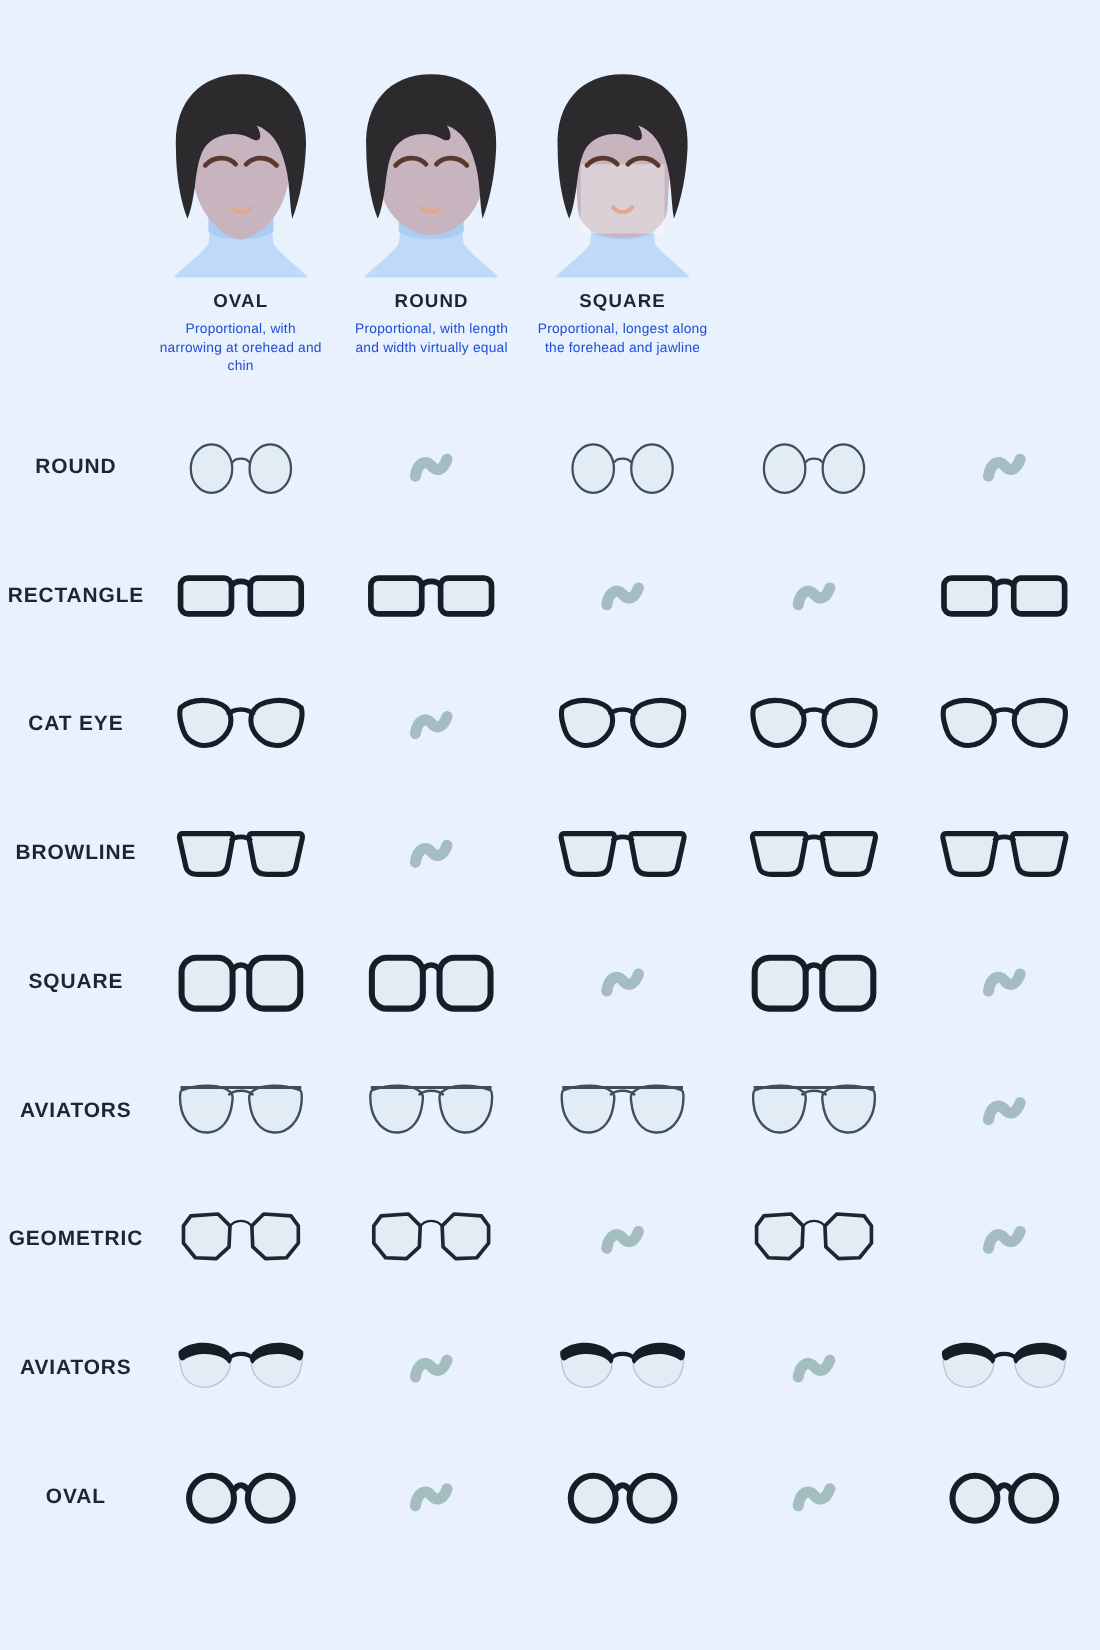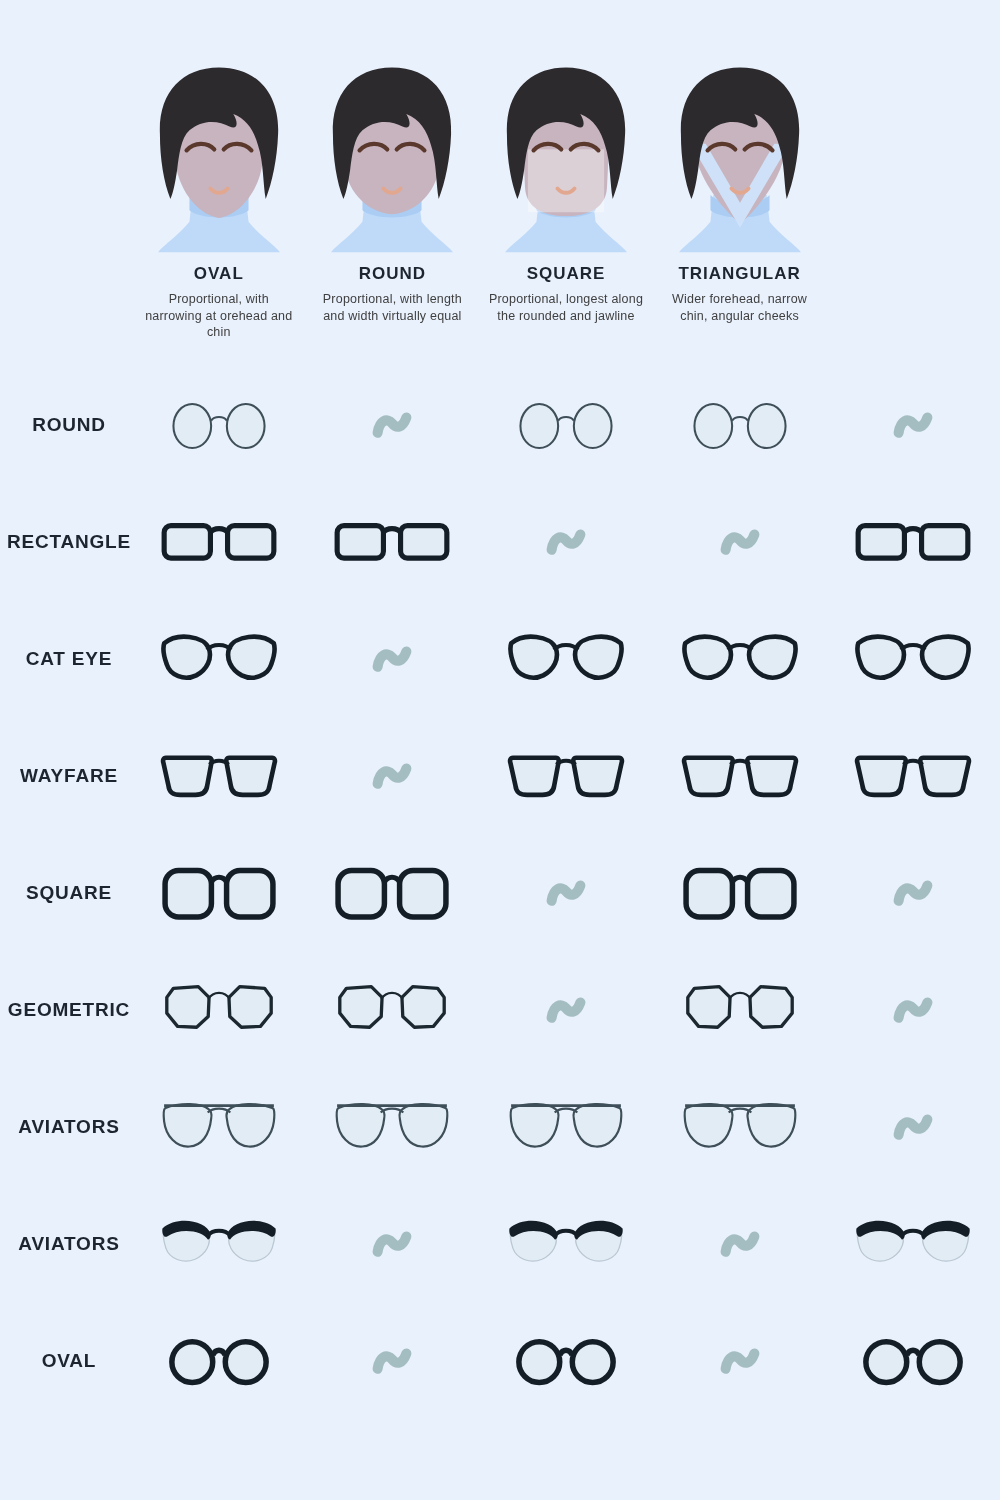--- a/index.html
+++ b/index.html
@@ -20,21 +20,21 @@
 
   .face-col { display:flex; flex-direction:column; align-items:center; }
   .face-art svg { display:block; }
   .face-label {
     margin-top:6px;
     font-size:17px; font-weight:700; letter-spacing:1px;
     color:var(--text,#1c2530); text-align:center;
   }
   .face-desc {
     margin-top:7px; max-width:158px;
-    font-size:12.5px; line-height:1.32; color:#404040;
+    font-size:12.5px; line-height:1.32; color:#1d4ed8;
     text-align:center; letter-spacing:.2px;
   }
 
   .row-grid { height:117px; align-items:center; }
   .row-label {
     font-size:19px; font-weight:700; letter-spacing:.8px;
     color:var(--text,#1c2530); text-align:center;
     padding-left:6px;
   }
   .cell { display:flex; align-items:center; justify-content:center; }
@@ -89,39 +89,21 @@
             <rect x="48" y="98" width="80" height="66" fill="#ffffff" opacity="0.38"></rect>
             <path d="M88,12 C128,12 152,40 150,82 C149,108 144,132 137,150 C134,134 135,112 129,94 C125,79 117,66 103,61 C109,71 107,78 99,74 C87,67 69,67 57,78 C48,86 46,104 44,120 C42,133 40,144 37,150 C30,132 26,108 26,82 C24,40 48,12 88,12 Z" fill="#2d2a2d"></path>
             <g fill="none" stroke="#5a392c" stroke-width="4.5" stroke-linecap="round">
               <path d="M54,99 C62,90 76,90 83,98"></path>
               <path d="M93,98 C100,90 114,90 122,99"></path>
             </g>
             <path d="M79,139 C84,145 92,145 97,139" fill="none" stroke="#e2a78f" stroke-width="4" stroke-linecap="round"></path>
           </svg>
         </div>
         <div class="face-label">SQUARE</div>
-        <div class="face-desc">Proportional, longest along the rounded and jawline</div>
-      </div>
-      <div class="face-col">
-        <div class="face-art">
-          <svg viewBox="0 0 176 212" width="168" height="202">
-            <path d="M60,146 L116,146 L119,174 C130,188 146,198 152,206 L24,206 C30,198 46,188 57,174 Z" fill="#bfdaf8"></path>
-            <path d="M57,146 C68,158 108,158 119,146 L119,162 C108,172 68,172 57,162 Z" fill="#abcdf4"></path>
-            <path d="M88,48 C122,48 137,72 135,100 C133,124 110,158 88,176 C66,158 43,124 41,100 C39,72 54,48 88,48 Z" fill="#c7b4bf"></path>
-            <path d="M36,92 L88,180 L140,92 L124,92 L88,154 L52,92 Z" fill="#cfe4fb" opacity="0.95"></path>
-            <path d="M88,12 C128,12 152,40 150,82 C149,108 144,132 137,150 C134,134 135,112 129,94 C125,79 117,66 103,61 C109,71 107,78 99,74 C87,67 69,67 57,78 C48,86 46,104 44,120 C42,133 40,144 37,150 C30,132 26,108 26,82 C24,40 48,12 88,12 Z" fill="#2d2a2d"></path>
-            <g fill="none" stroke="#5a392c" stroke-width="4.5" stroke-linecap="round">
-              <path d="M54,99 C62,90 76,90 83,98"></path>
-              <path d="M93,98 C100,90 114,90 122,99"></path>
-            </g>
-            <path d="M79,139 C84,145 92,145 97,139" fill="none" stroke="#e2a78f" stroke-width="4" stroke-linecap="round"></path>
-          </svg>
-        </div>
-        <div class="face-label">TRIANGULAR</div>
-        <div class="face-desc">Wider forehead, narrow chin, angular cheeks</div>
+        <div class="face-desc">Proportional, longest along the forehead and jawline</div>
       </div>
     </div>
   <div id="rows">
       <div class="row-grid">
         <div class="row-label">ROUND</div>
         <div class="cell">
           <span>
             <svg viewBox="0 0 140 72" width="110">
               <g fill="#e2ecf4" stroke="#3e4f59" stroke-width="2.6">
                 <ellipse cx="36" cy="37" rx="24" ry="28"></ellipse>
@@ -274,21 +256,21 @@
                 <g transform="translate(140,0) scale(-1,1)">
                   <path d="M5,17 C20,4 52,8 58,23 C62,35 56,48 43,55 C29,62 12,55 8,42 C4,31 3,23 5,17 Z"></path>
                 </g>
               </g>
               <path d="M56,25 C62,17 78,17 84,25" fill="none" stroke="#141e26" stroke-width="5"></path>
             </svg>
           </span>
         </div>
       </div>
       <div class="row-grid">
-        <div class="row-label">WAYFARE</div>
+        <div class="row-label">BROWLINE</div>
         <div class="cell">
           <span>
             <svg viewBox="0 0 140 72" width="118">
               <g fill="#e2ecf4" stroke="#141e26" stroke-width="5.5" stroke-linejoin="round">
                 <path d="M7,14 L58,14 C61,14 62,17 61,20 L56,47 C55,55 49,58 42,58 L24,58 C15,58 11,55 10,47 L4,20 C3,17 4,14 7,14 Z"></path>
                 <g transform="translate(140,0) scale(-1,1)">
                   <path d="M7,14 L58,14 C61,14 62,17 61,20 L56,47 C55,55 49,58 42,58 L24,58 C15,58 11,55 10,47 L4,20 C3,17 4,14 7,14 Z"></path>
                 </g>
               </g>
               <path d="M59,22 C64,16 76,16 81,22" fill="none" stroke="#141e26" stroke-width="5"></path>
@@ -386,20 +368,86 @@
         </div>
         <div class="cell">
           <span>
             <svg viewBox="0 0 48 40" width="46">
               <path d="M9,28 C11,15 19,12 24,18 C29,24 35,23 39,12" fill="none" stroke="#a3bdc1" stroke-width="10.5" stroke-linecap="round"></path>
             </svg>
           </span>
         </div>
       </div>
       <div class="row-grid">
+        <div class="row-label">AVIATORS</div>
+        <div class="cell">
+          <span>
+            <svg viewBox="0 0 140 72" width="122">
+              <g fill="#e2ecf4" stroke="#3e4f59" stroke-width="2.5" stroke-linejoin="round">
+                <path d="M8,14 C26,7 50,8 58,15 C61,17 62,21 61,26 C59,45 50,57 36,58 C21,59 9,46 7,29 C6,20 6,16 8,14 Z"></path>
+                <g transform="translate(140,0) scale(-1,1)">
+                  <path d="M8,14 C26,7 50,8 58,15 C61,17 62,21 61,26 C59,45 50,57 36,58 C21,59 9,46 7,29 C6,20 6,16 8,14 Z"></path>
+                </g>
+              </g>
+              <path d="M7,11 L133,11" fill="none" stroke="#3e4f59" stroke-width="3"></path>
+              <path d="M57,19 C63,13 77,13 83,19" fill="none" stroke="#3e4f59" stroke-width="2.5"></path>
+            </svg>
+          </span>
+        </div>
+        <div class="cell">
+          <span>
+            <svg viewBox="0 0 140 72" width="122">
+              <g fill="#e2ecf4" stroke="#3e4f59" stroke-width="2.5" stroke-linejoin="round">
+                <path d="M8,14 C26,7 50,8 58,15 C61,17 62,21 61,26 C59,45 50,57 36,58 C21,59 9,46 7,29 C6,20 6,16 8,14 Z"></path>
+                <g transform="translate(140,0) scale(-1,1)">
+                  <path d="M8,14 C26,7 50,8 58,15 C61,17 62,21 61,26 C59,45 50,57 36,58 C21,59 9,46 7,29 C6,20 6,16 8,14 Z"></path>
+                </g>
+              </g>
+              <path d="M7,11 L133,11" fill="none" stroke="#3e4f59" stroke-width="3"></path>
+              <path d="M57,19 C63,13 77,13 83,19" fill="none" stroke="#3e4f59" stroke-width="2.5"></path>
+            </svg>
+          </span>
+        </div>
+        <div class="cell">
+          <span>
+            <svg viewBox="0 0 140 72" width="122">
+              <g fill="#e2ecf4" stroke="#3e4f59" stroke-width="2.5" stroke-linejoin="round">
+                <path d="M8,14 C26,7 50,8 58,15 C61,17 62,21 61,26 C59,45 50,57 36,58 C21,59 9,46 7,29 C6,20 6,16 8,14 Z"></path>
+                <g transform="translate(140,0) scale(-1,1)">
+                  <path d="M8,14 C26,7 50,8 58,15 C61,17 62,21 61,26 C59,45 50,57 36,58 C21,59 9,46 7,29 C6,20 6,16 8,14 Z"></path>
+                </g>
+              </g>
+              <path d="M7,11 L133,11" fill="none" stroke="#3e4f59" stroke-width="3"></path>
+              <path d="M57,19 C63,13 77,13 83,19" fill="none" stroke="#3e4f59" stroke-width="2.5"></path>
+            </svg>
+          </span>
+        </div>
+        <div class="cell">
+          <span>
+            <svg viewBox="0 0 140 72" width="122">
+              <g fill="#e2ecf4" stroke="#3e4f59" stroke-width="2.5" stroke-linejoin="round">
+                <path d="M8,14 C26,7 50,8 58,15 C61,17 62,21 61,26 C59,45 50,57 36,58 C21,59 9,46 7,29 C6,20 6,16 8,14 Z"></path>
+                <g transform="translate(140,0) scale(-1,1)">
+                  <path d="M8,14 C26,7 50,8 58,15 C61,17 62,21 61,26 C59,45 50,57 36,58 C21,59 9,46 7,29 C6,20 6,16 8,14 Z"></path>
+                </g>
+              </g>
+              <path d="M7,11 L133,11" fill="none" stroke="#3e4f59" stroke-width="3"></path>
+              <path d="M57,19 C63,13 77,13 83,19" fill="none" stroke="#3e4f59" stroke-width="2.5"></path>
+            </svg>
+          </span>
+        </div>
+        <div class="cell">
+          <span>
+            <svg viewBox="0 0 48 40" width="46">
+              <path d="M9,28 C11,15 19,12 24,18 C29,24 35,23 39,12" fill="none" stroke="#a3bdc1" stroke-width="10.5" stroke-linecap="round"></path>
+            </svg>
+          </span>
+        </div>
+      </div>
+      <div class="row-grid">
         <div class="row-label">GEOMETRIC</div>
         <div class="cell">
           <span>
             <svg viewBox="0 0 140 72" width="116">
               <g fill="#e2ecf4" stroke="#1c2830" stroke-width="4" stroke-linejoin="round">
                 <path d="M15,10 L45,8 L58,21 L57,44 L43,57 L20,56 L7,40 L7,21 Z"></path>
                 <g transform="translate(140,0) scale(-1,1)">
                   <path d="M15,10 L45,8 L58,21 L57,44 L43,57 L20,56 L7,40 L7,21 Z"></path>
                 </g>
               </g>
@@ -430,86 +478,20 @@
         <div class="cell">
           <span>
             <svg viewBox="0 0 140 72" width="116">
               <g fill="#e2ecf4" stroke="#1c2830" stroke-width="4" stroke-linejoin="round">
                 <path d="M15,10 L45,8 L58,21 L57,44 L43,57 L20,56 L7,40 L7,21 Z"></path>
                 <g transform="translate(140,0) scale(-1,1)">
                   <path d="M15,10 L45,8 L58,21 L57,44 L43,57 L20,56 L7,40 L7,21 Z"></path>
                 </g>
               </g>
               <path d="M57,23 C63,13 77,13 83,23" fill="none" stroke="#1c2830" stroke-width="2.6"></path>
-            </svg>
-          </span>
-        </div>
-        <div class="cell">
-          <span>
-            <svg viewBox="0 0 48 40" width="46">
-              <path d="M9,28 C11,15 19,12 24,18 C29,24 35,23 39,12" fill="none" stroke="#a3bdc1" stroke-width="10.5" stroke-linecap="round"></path>
-            </svg>
-          </span>
-        </div>
-      </div>
-      <div class="row-grid">
-        <div class="row-label">AVIATORS</div>
-        <div class="cell">
-          <span>
-            <svg viewBox="0 0 140 72" width="122">
-              <g fill="#e2ecf4" stroke="#3e4f59" stroke-width="2.5" stroke-linejoin="round">
-                <path d="M8,14 C26,7 50,8 58,15 C61,17 62,21 61,26 C59,45 50,57 36,58 C21,59 9,46 7,29 C6,20 6,16 8,14 Z"></path>
-                <g transform="translate(140,0) scale(-1,1)">
-                  <path d="M8,14 C26,7 50,8 58,15 C61,17 62,21 61,26 C59,45 50,57 36,58 C21,59 9,46 7,29 C6,20 6,16 8,14 Z"></path>
-                </g>
-              </g>
-              <path d="M7,11 L133,11" fill="none" stroke="#3e4f59" stroke-width="3"></path>
-              <path d="M57,19 C63,13 77,13 83,19" fill="none" stroke="#3e4f59" stroke-width="2.5"></path>
-            </svg>
-          </span>
-        </div>
-        <div class="cell">
-          <span>
-            <svg viewBox="0 0 140 72" width="122">
-              <g fill="#e2ecf4" stroke="#3e4f59" stroke-width="2.5" stroke-linejoin="round">
-                <path d="M8,14 C26,7 50,8 58,15 C61,17 62,21 61,26 C59,45 50,57 36,58 C21,59 9,46 7,29 C6,20 6,16 8,14 Z"></path>
-                <g transform="translate(140,0) scale(-1,1)">
-                  <path d="M8,14 C26,7 50,8 58,15 C61,17 62,21 61,26 C59,45 50,57 36,58 C21,59 9,46 7,29 C6,20 6,16 8,14 Z"></path>
-                </g>
-              </g>
-              <path d="M7,11 L133,11" fill="none" stroke="#3e4f59" stroke-width="3"></path>
-              <path d="M57,19 C63,13 77,13 83,19" fill="none" stroke="#3e4f59" stroke-width="2.5"></path>
-            </svg>
-          </span>
-        </div>
-        <div class="cell">
-          <span>
-            <svg viewBox="0 0 140 72" width="122">
-              <g fill="#e2ecf4" stroke="#3e4f59" stroke-width="2.5" stroke-linejoin="round">
-                <path d="M8,14 C26,7 50,8 58,15 C61,17 62,21 61,26 C59,45 50,57 36,58 C21,59 9,46 7,29 C6,20 6,16 8,14 Z"></path>
-                <g transform="translate(140,0) scale(-1,1)">
-                  <path d="M8,14 C26,7 50,8 58,15 C61,17 62,21 61,26 C59,45 50,57 36,58 C21,59 9,46 7,29 C6,20 6,16 8,14 Z"></path>
-                </g>
-              </g>
-              <path d="M7,11 L133,11" fill="none" stroke="#3e4f59" stroke-width="3"></path>
-              <path d="M57,19 C63,13 77,13 83,19" fill="none" stroke="#3e4f59" stroke-width="2.5"></path>
-            </svg>
-          </span>
-        </div>
-        <div class="cell">
-          <span>
-            <svg viewBox="0 0 140 72" width="122">
-              <g fill="#e2ecf4" stroke="#3e4f59" stroke-width="2.5" stroke-linejoin="round">
-                <path d="M8,14 C26,7 50,8 58,15 C61,17 62,21 61,26 C59,45 50,57 36,58 C21,59 9,46 7,29 C6,20 6,16 8,14 Z"></path>
-                <g transform="translate(140,0) scale(-1,1)">
-                  <path d="M8,14 C26,7 50,8 58,15 C61,17 62,21 61,26 C59,45 50,57 36,58 C21,59 9,46 7,29 C6,20 6,16 8,14 Z"></path>
-                </g>
-              </g>
-              <path d="M7,11 L133,11" fill="none" stroke="#3e4f59" stroke-width="3"></path>
-              <path d="M57,19 C63,13 77,13 83,19" fill="none" stroke="#3e4f59" stroke-width="2.5"></path>
             </svg>
           </span>
         </div>
         <div class="cell">
           <span>
             <svg viewBox="0 0 48 40" width="46">
               <path d="M9,28 C11,15 19,12 24,18 C29,24 35,23 39,12" fill="none" stroke="#a3bdc1" stroke-width="10.5" stroke-linecap="round"></path>
             </svg>
           </span>
         </div>

